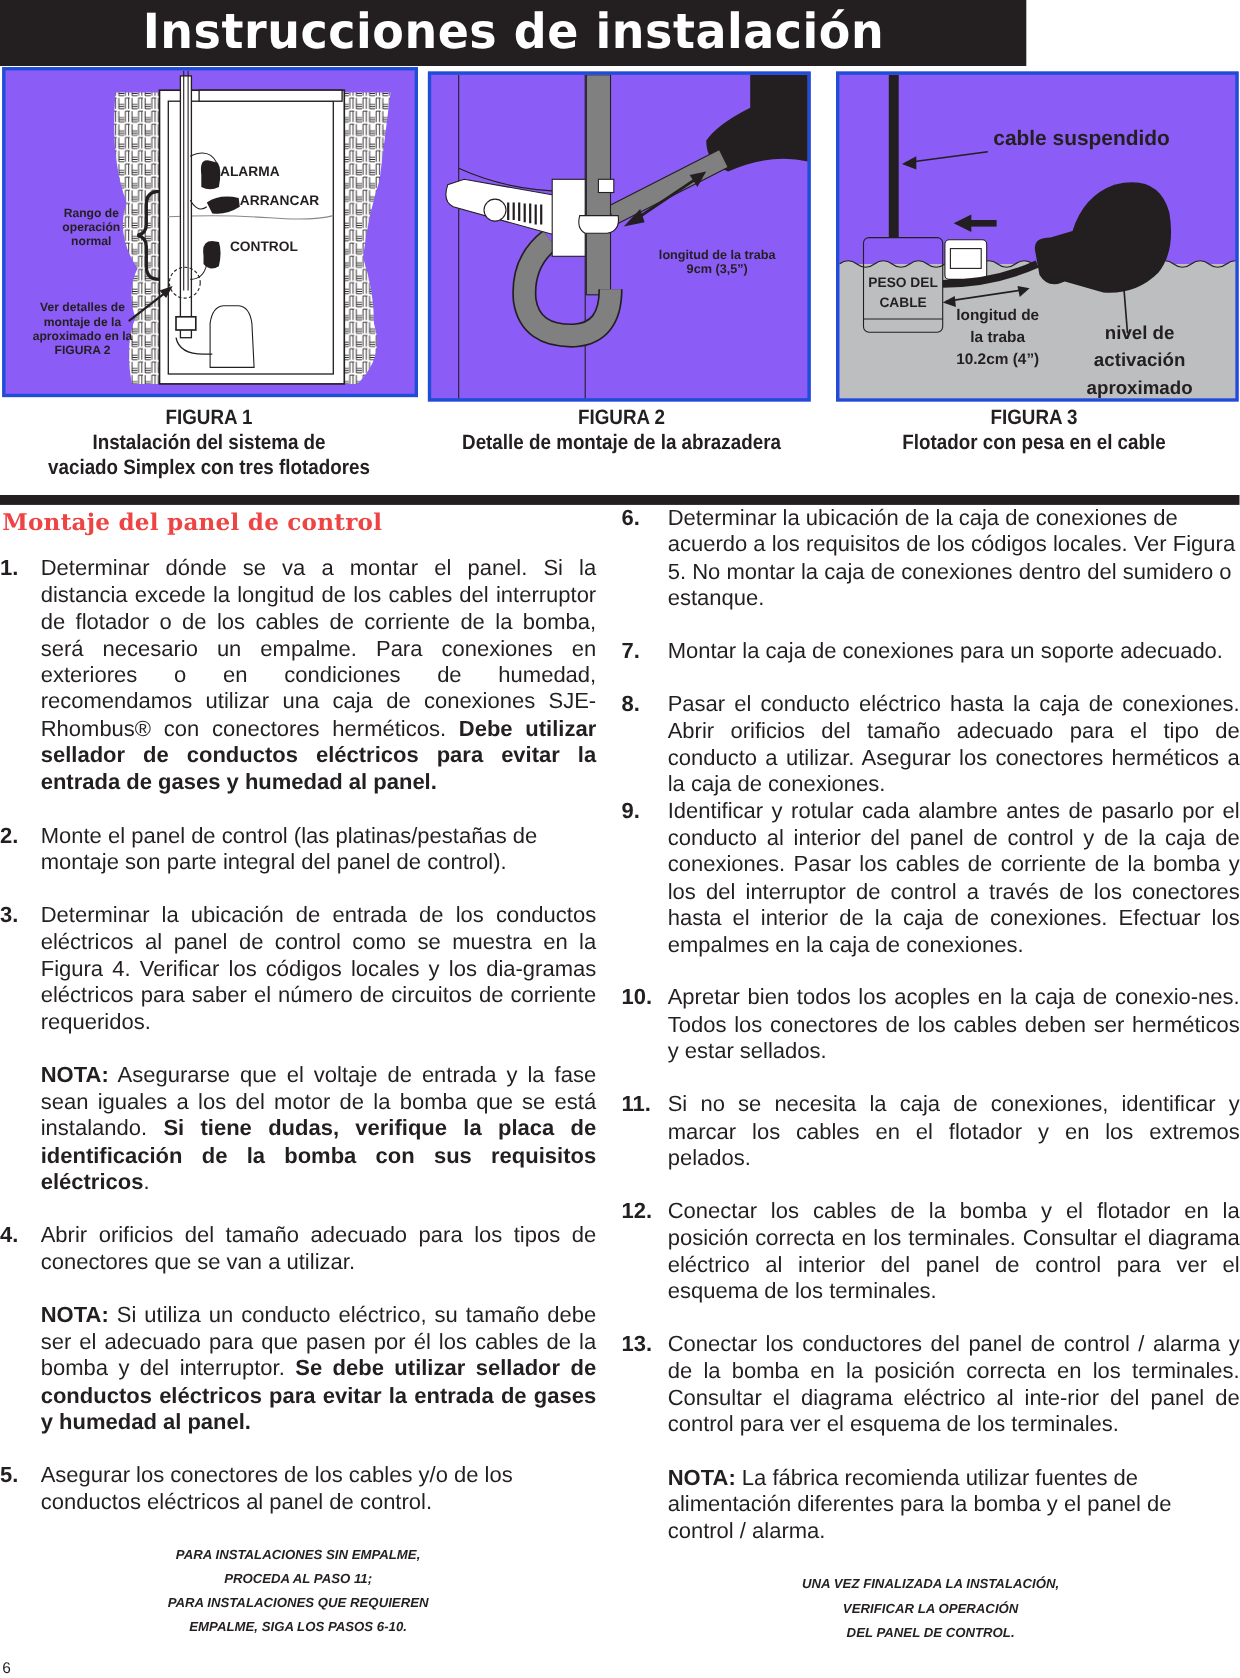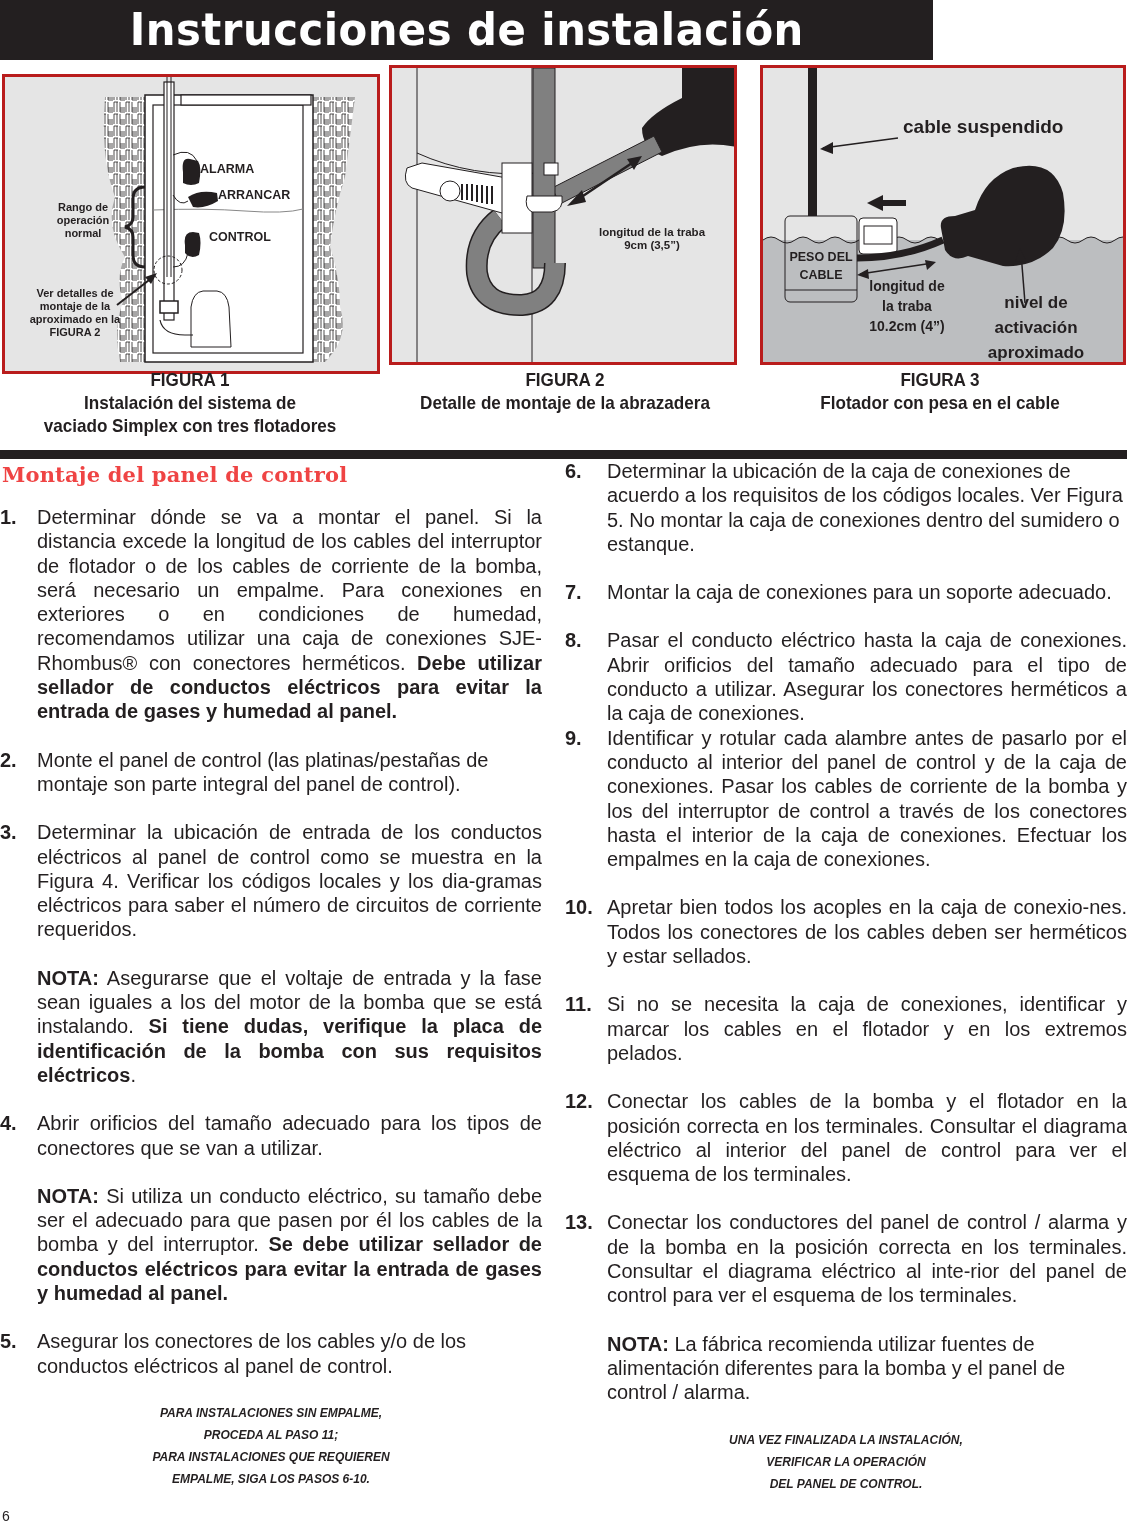--- a/index.html
+++ b/index.html
@@ -7,22 +7,22 @@
   body { position: relative; font-family: "Liberation Sans", sans-serif; color: #231f20; }
 
   .title-bar {
     position: absolute; left: 0; top: 0; width: 933px; height: 60px;
     background: #231f20; color: #fff; text-align: center;
     font-family: "DejaVu Sans", sans-serif; font-weight: bold; font-size: 44px;
     line-height: 60px; letter-spacing: 0.5px; transform-origin: center;
   }
   .title-bar span { display: inline-block; transform: scaleX(0.95); }
 
-  .fig-box { position: absolute; border: 3px solid #b91c1c; overflow: hidden; background: #e5e5e5; }
-  #fig1 { left: 2px; top: 74px; width: 378px; height: 300px; }
+  .fig-box { position: absolute; border: 3px solid #1d4ed8; overflow: hidden; background: #8b5cf6; }
+  #fig1 { left: 2px; top: 61px; width: 378px; height: 300px; }
   #fig2 { left: 389px; top: 65px; width: 348px; height: 300px; padding-left: 29px; }
   #fig3 { left: 760px; top: 65px; width: 366px; height: 300px; }
   .fig-box svg { position: absolute; left: 0; top: 0; }
 
   .fig-label { position: absolute; font-family: "Liberation Sans", sans-serif; font-weight: bold; color: #231f20; }
   .fig-lbl-sm { font-size: 11px; text-align: center; line-height: 13px; }
   .fig-lbl-md { font-size: 12.5px; }
 
   .caption { position: absolute; top: 368px; text-align: center; font-weight: bold; font-size: 19px; line-height: 23px; transform: scaleX(0.9); transform-origin: center top; }
   #cap1 { left: -20px; width: 420px; }

